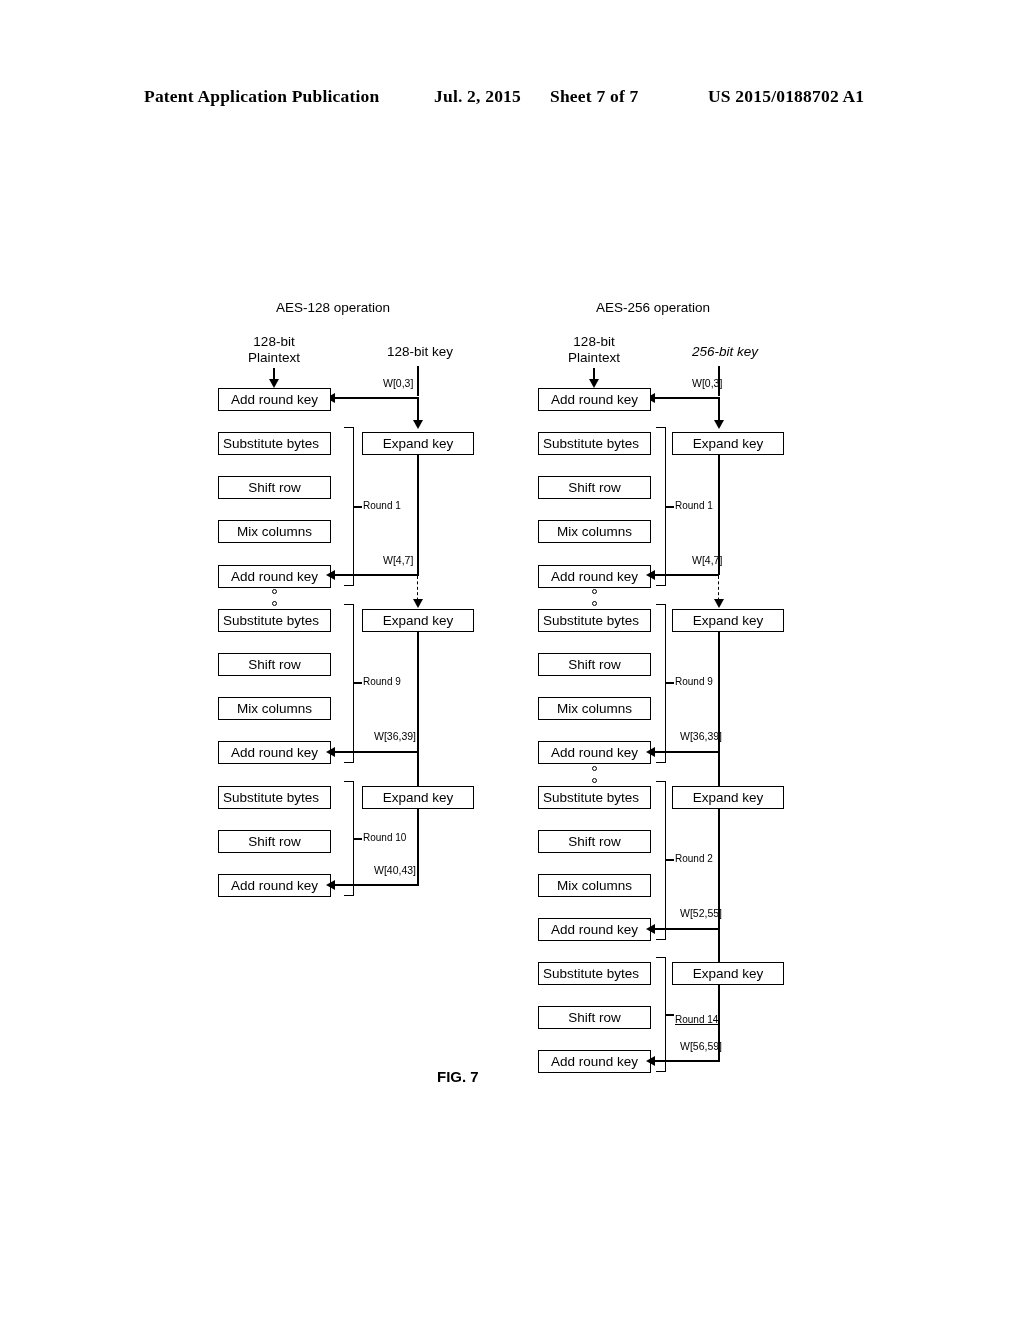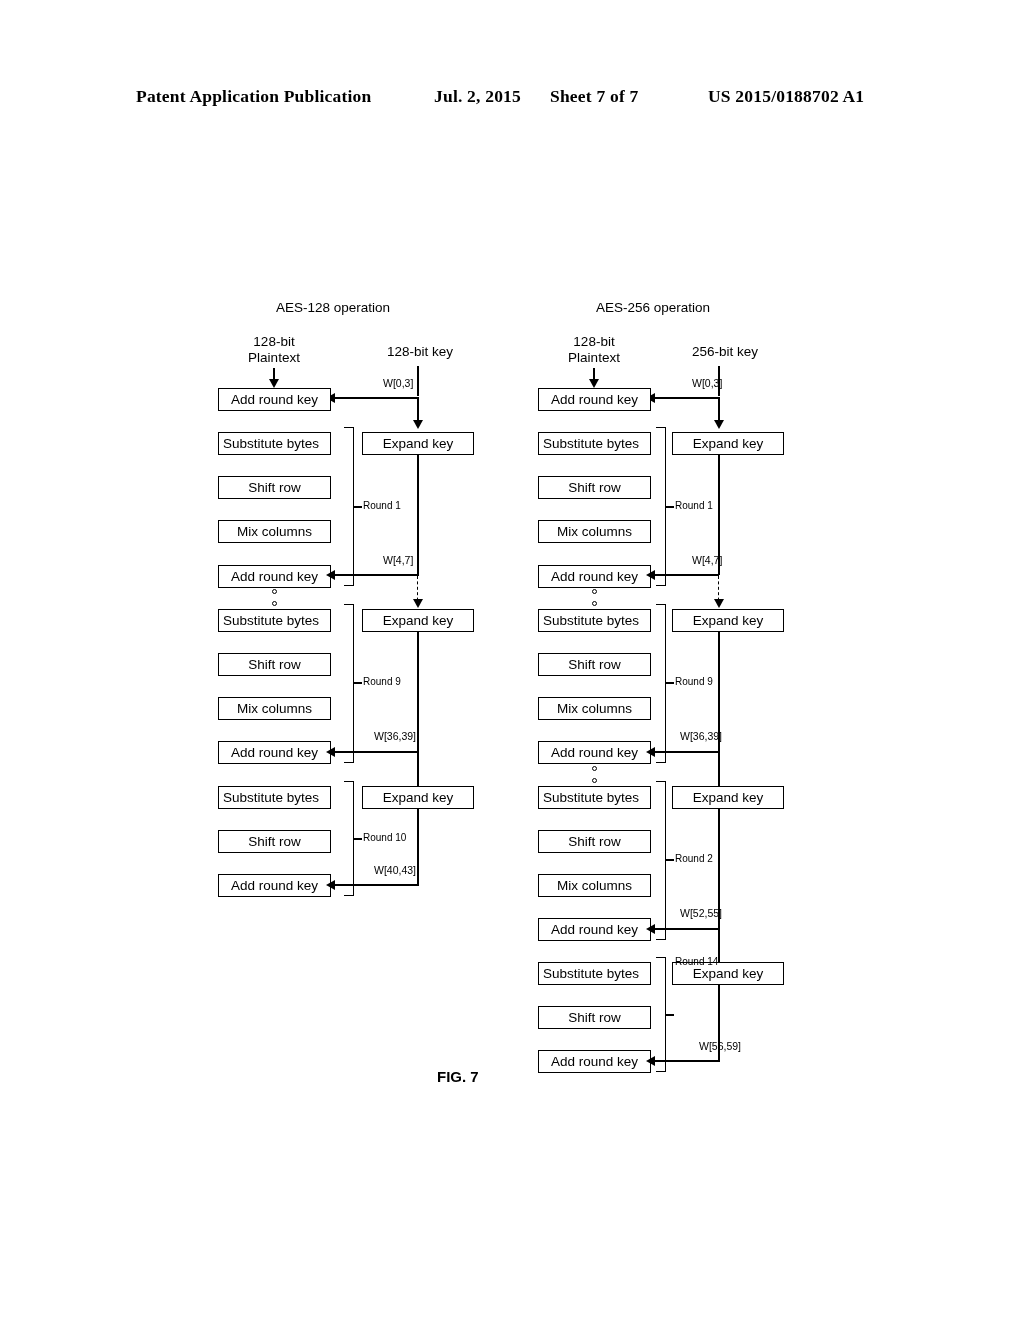--- a/index.html
+++ b/index.html
@@ -14,21 +14,21 @@
   }
 
   
   .pat-header{
     position:absolute; left:0; top:86px; width:1024px;
     display:flex; align-items:baseline;
     font-family:"Liberation Serif", serif;
     font-weight:bold; font-size:17.5px; letter-spacing:.2px;
     white-space:nowrap;
   }
-  .pat-header .h-pub{ position:absolute; left:136px; }
+  .pat-header .h-pub{ position:absolute; left:144px; }
   .pat-header .h-date{ position:absolute; left:434px; }
   .pat-header .h-sheet{ position:absolute; left:550px; }
   .pat-header .h-num{ position:absolute; left:708px; }
 
   
   #figure{ position:absolute; left:0; top:0; width:1024px; height:1320px; }
 
   .col-title{
     position:absolute; font-size:13.5px; white-space:nowrap;
     text-align:center;
@@ -191,21 +191,21 @@
 
   <div class="col-title" style="left:538px; top:300px; width:230px;">AES-256 operation</div>
 
   <div class="lbl" style="left:538px; top:334px; width:112px;">
     <span>128-bit</span><br>
     <span>Plaintext</span>
   </div>
   <div class="vline" style="left:593px; top:368px; height:14px;"></div>
   <div class="arr-down" style="left:589px; top:379px;"></div>
 
-  <div class="lbl" style="left:655px; top:344px; width:140px;">256-bit key</div>
+  <div class="lbl" style="left:655px; top:344px; width:140px;font-style:italic;">256-bit key</div>
   <div class="vline" style="left:718px; top:366px; height:30px;"></div>
 
   <div class="lbl-small" style="left:692px; top:377px;">W[0,3]</div>
   <div class="hline" style="left:651px; top:397px; width:68px;"></div>
   <div class="arr-left" style="left:646px; top:393px;"></div>
 
   <div class="bx" style="left:538px; top:388px; width:113px;">Add round key</div>
 
   <div class="vline" style="left:718px; top:397px; height:25px;"></div>
   <div class="arr-down" style="left:714px; top:420px;"></div>
@@ -271,21 +271,21 @@
 
   <div class="bx" style="left:672px; top:962px; width:112px;">Expand key</div>
   <div class="vline" style="left:718px; top:985px; height:77px;"></div>
 
   <div class="bx bx-pad-l" style="left:538px; top:962px; width:113px;">Substitute bytes</div>
   <div class="bx" style="left:538px; top:1006px; width:113px;">Shift row</div>
   <div class="bx" style="left:538px; top:1050px; width:113px;">Add round key</div>
 
   <div class="brk" style="left:656px; top:957px; height:115px;"></div>
   <div class="brk-tick" style="left:666px; top:1014px;"></div>
-  <div class="round-lbl" style="left:675px; top:956px;">Round 14</div>
-
-  <div class="lbl-small" style="left:680px; top:1040px;margin-left:19px;">W[56,59]</div>
+  <div class="round-lbl" style="left:675px; top:1014px;text-decoration:underline;">Round 14</div>
+
+  <div class="lbl-small" style="left:680px; top:1040px;">W[56,59]</div>
   <div class="hline" style="left:651px; top:1060px; width:68px;"></div>
   <div class="arr-left" style="left:646px; top:1056px;"></div>
 
   <div class="fig-caption" style="left:414px; top:1068px;">FIG. 7</div>
 
 </div>
 
 </body></html>

